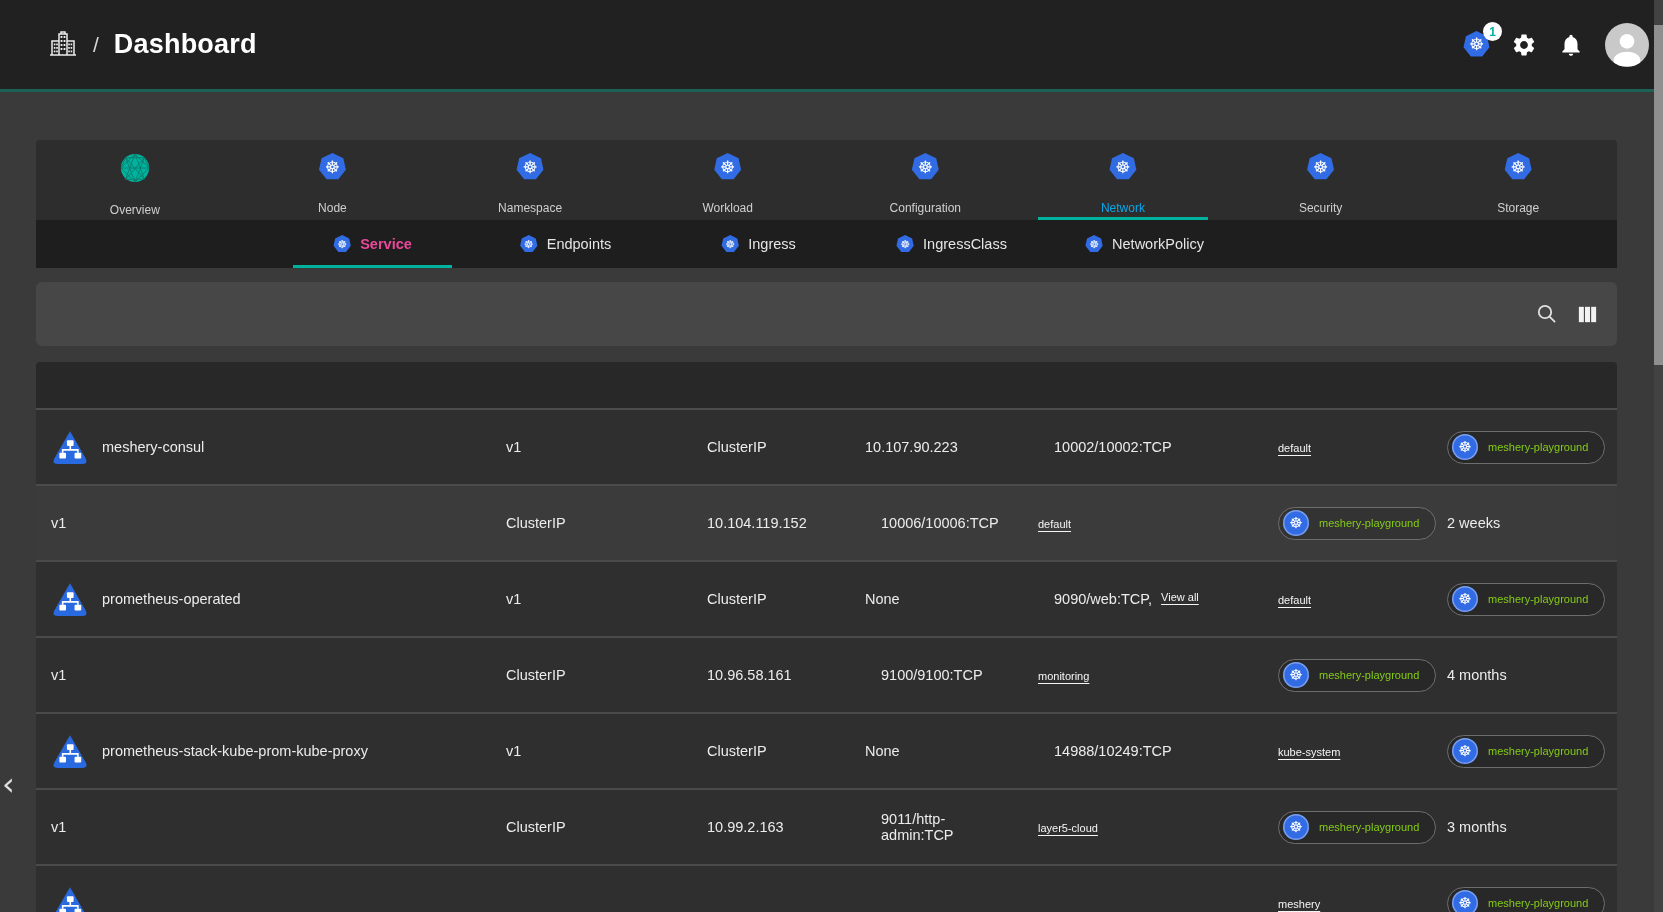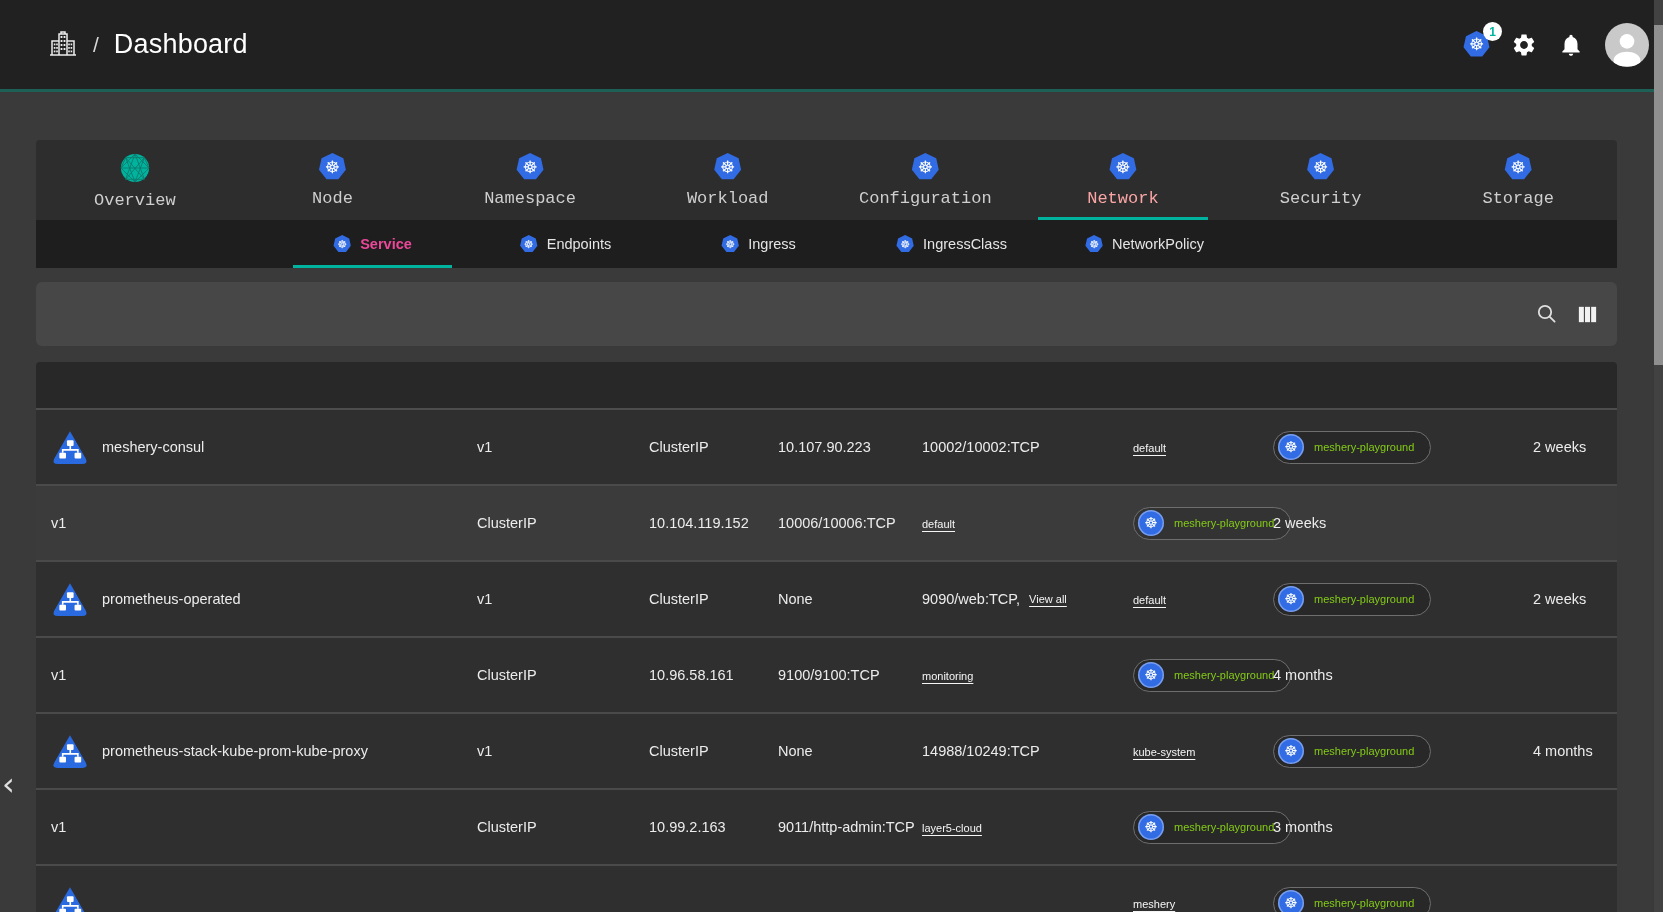--- a/index.html
+++ b/index.html
@@ -10,21 +10,21 @@
   }
   
   .app-header{
     position:absolute;top:0;left:0;width:1663px;height:92px;
     background:#212121;border-bottom:3px solid #1d6156;
     display:flex;align-items:center;justify-content:space-between;
     box-sizing:border-box;padding:0 14px 0 48px;
   }
   .hdr-left{display:flex;align-items:center;}
   .hdr-sep{color:#d9d9d9;font-size:21px;margin:0 15px;}
-  .hdr-title{color:#ffffff;font-size:27px;font-weight:400;letter-spacing:.2px;}
+  .hdr-title{color:#ffffff;font-size:27px;font-weight:700;letter-spacing:.2px;}
   .hdr-right{display:flex;align-items:center;gap:21px;}
   .icon-btn{position:relative;display:flex;align-items:center;justify-content:center;cursor:pointer;}
   .k8s-hept{
     width:27px;height:27px;background:#326CE5;color:#fff;
     display:flex;align-items:center;justify-content:center;
     clip-path:polygon(50% 0%,89% 19%,98% 60%,71% 94%,29% 94%,2% 60%,11% 19%);
     font-size:17px;line-height:1;
   }
   .ctx-badge{
     position:absolute;top:-9px;right:-12px;width:19px;height:19px;border-radius:50%;
@@ -36,22 +36,22 @@
     display:flex;align-items:flex-end;justify-content:center;cursor:pointer;
   }
   
   .content{position:absolute;left:36px;top:140px;width:1581px;}
   .tabs-panel{background:#2d2d2d;border-radius:4px 4px 0 0;}
   .main-tabs{display:flex;height:80px;}
   .main-tab{
     flex:1 1 0;position:relative;display:flex;flex-direction:column;align-items:center;
     justify-content:flex-start;padding-top:13px;box-sizing:border-box;cursor:pointer;
   }
-  .main-tab .tab-label{margin-top:8px;font-size:17px;color:#cfcfcf;font-family:Liberation Mono, monospace;}
-  .main-tab.selected .tab-label{color:#fca5a5;}
+  .main-tab .tab-label{margin-top:20px;font-size:12px;color:#cfcfcf;}
+  .main-tab.selected .tab-label{color:#0ea5e9;}
   .main-tab.selected::after{
     content:"";position:absolute;bottom:0;left:7%;width:86%;height:3px;background:#00B39F;
   }
   .sub-strip{background:#1e1e1e;height:48px;display:flex;padding-left:240px;}
   .sub-tab{
     width:193px;position:relative;display:flex;align-items:center;justify-content:center;
     gap:9px;cursor:pointer;box-sizing:border-box;
   }
   .sub-tab .tab-label{font-size:14.5px;color:#e5e5e5;}
   .sub-tab.selected .tab-label{color:#ec4899;font-weight:bold;}
@@ -73,25 +73,25 @@
   
   .tbl{margin-top:16px;}
   .tbl-grid{
     display:grid;grid-template-columns:426px 172px 129px 144px 211px 140px 260px auto;
     box-sizing:border-box;padding-left:15px;align-items:center;
   }
   .tbl-head{
     height:48px;background:#282828;border-bottom:2px solid #4d4d4d;border-radius:4px 4px 0 0;
   }
   .tbl-head .hcell{color:#ffffff;font-size:15px;font-weight:700;}
-  .trow{height:76px;background:#2f2f2f;border-bottom:2px solid #4a4a4a;cursor:pointer;}
+  .trow{height:76px;background:#2f2f2f;border-bottom:2px solid #4a4a4a;cursor:pointer;gap:29px;}
   .trow.hovered{background:#3b3b3b;}
   .cell{color:#ececec;font-size:14.5px;}
   .name-cell{display:flex;align-items:center;gap:13px;}
-  .ports-cell{display:flex;align-items:center;gap:9px;}
+  .ports-cell{display:flex;gap:9px;margin-left:16px;}
   .ns-link,.view-all{color:#f5f5f5;text-decoration:underline;text-underline-offset:3px;cursor:pointer;font-size:11px;}
   .chip{
     display:inline-flex;align-items:center;gap:10px;height:33px;border-radius:17px;
     border:1.5px solid #6e6e6e;background:rgba(0,0,0,0.13);box-sizing:border-box;
     padding:0 16px 0 4px;cursor:pointer;max-width:209px;
   }
   .chip-k8s{
     width:26px;height:26px;border-radius:50%;background:#326CE5;color:#fff;flex:0 0 auto;
     display:flex;align-items:center;justify-content:center;font-size:15px;
     box-shadow:inset 0 0 0 1.5px rgba(255,255,255,0.35);

